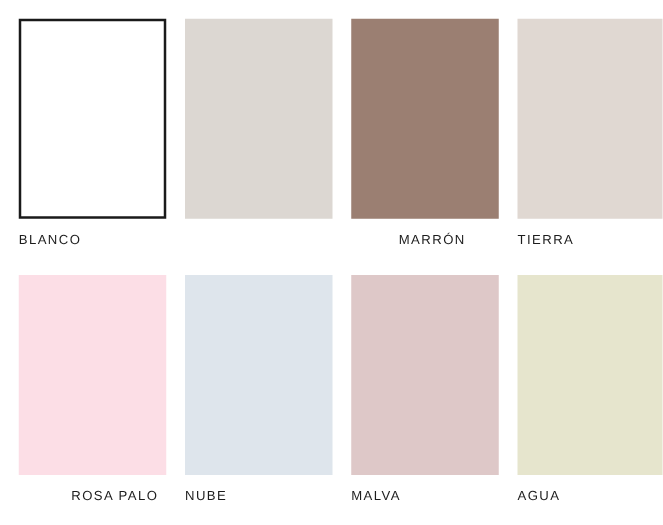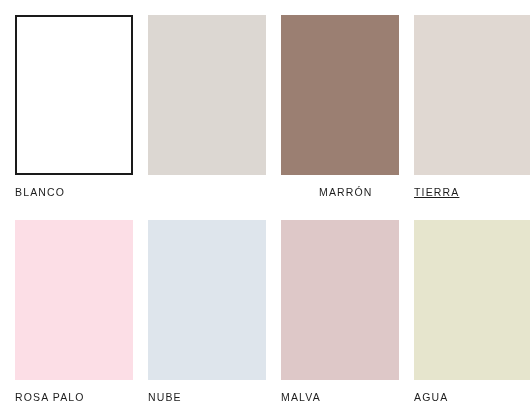--- a/index.html
+++ b/index.html
@@ -75,30 +75,30 @@
       <div class="swatch-chip" style="background-color: rgb(220, 215, 210);"></div>
     </div>
 
     <div class="swatch-cell">
       <div class="swatch-chip" style="background-color: rgb(155, 127, 114);"></div>
       <div class="swatch-label" style="color: rgb(28, 28, 28); padding-left: 38px;">MARRÓN</div>
     </div>
 
     <div class="swatch-cell">
       <div class="swatch-chip" style="background-color: rgb(224, 216, 210);"></div>
-      <div class="swatch-label" style="color: rgb(28, 28, 28); text-decoration: underline;">TIERRA</div>
+      <div class="swatch-label" style="color: rgb(28, 28, 28);">TIERRA</div>
     </div>
 
   </div>
 
   <div class="palette-row row-bottom">
 
     <div class="swatch-cell">
       <div class="swatch-chip" style="background-color: rgb(252, 222, 230);"></div>
-      <div class="swatch-label" style="color: rgb(28, 28, 28);">ROSA PALO</div>
+      <div class="swatch-label" style="color: rgb(28, 28, 28); margin-left: 42px;">ROSA PALO</div>
     </div>
 
     <div class="swatch-cell">
       <div class="swatch-chip" style="background-color: rgb(222, 229, 236);"></div>
       <div class="swatch-label" style="color: rgb(28, 28, 28);">NUBE</div>
     </div>
 
     <div class="swatch-cell">
       <div class="swatch-chip" style="background-color: rgb(222, 200, 200);"></div>
       <div class="swatch-label" style="color: rgb(28, 28, 28);">MALVA</div>

